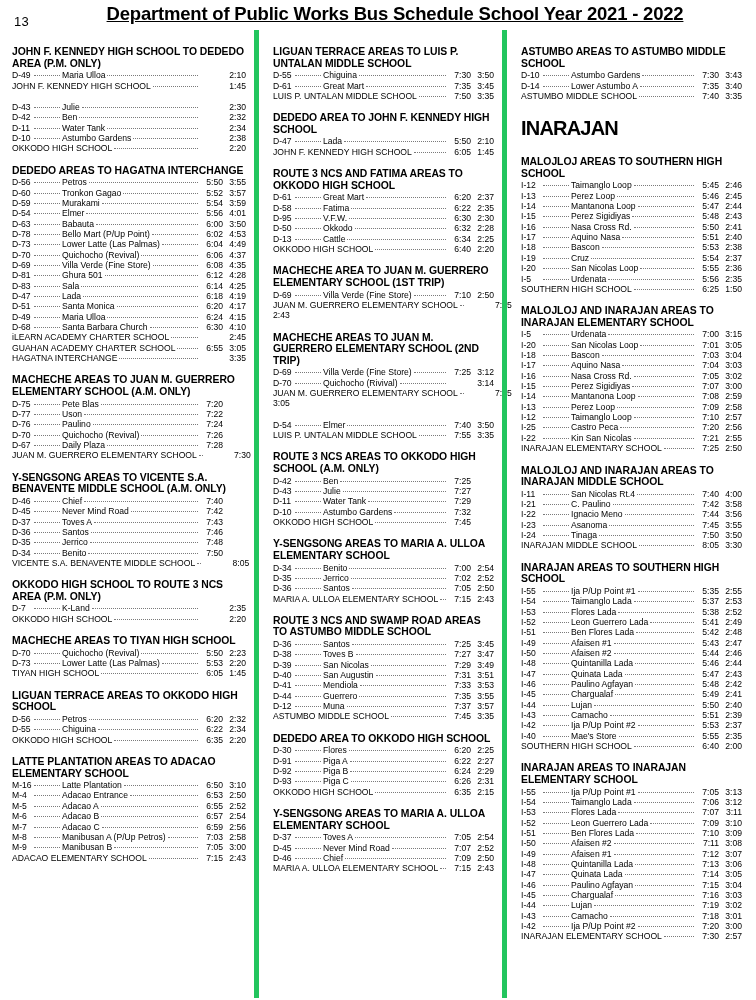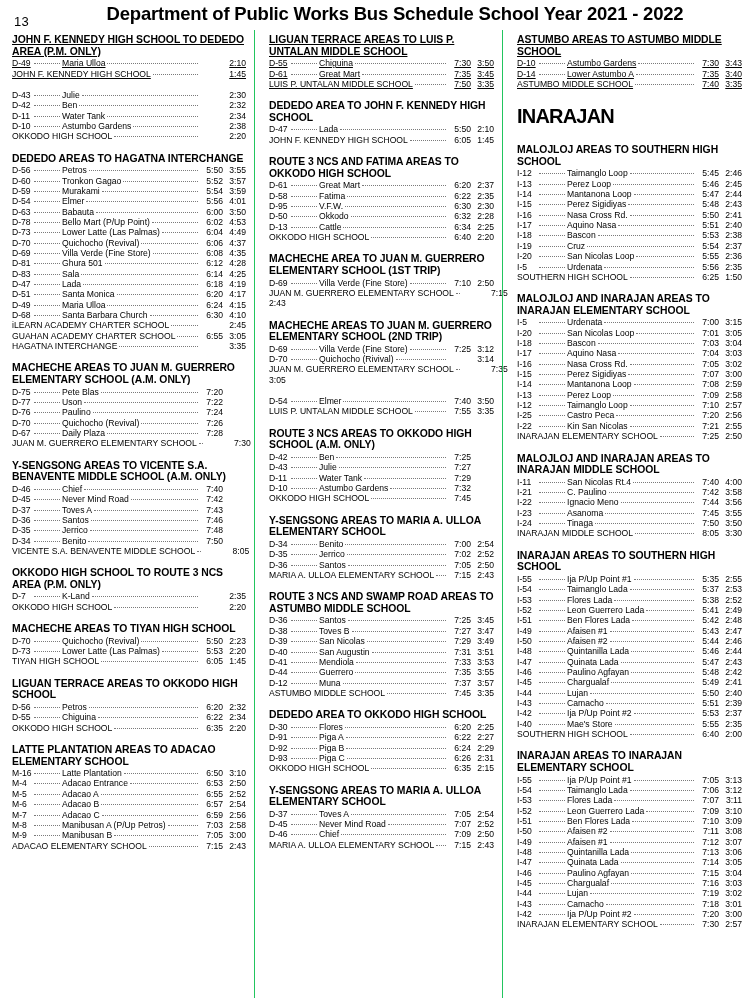--- a/index.html
+++ b/index.html
@@ -29,41 +29,42 @@
     margin-top: 14px;
   }
   .masthead-title {
     position: absolute;
     left: 0; right: 0; top: 3px;
     text-align: center;
     font-size: 18.5px;
     font-weight: bold;
     letter-spacing: -0.2px;
     padding-left: 34px;
+    text-decoration: underline;
   }
 
   
   .columns {
     display: flex;
     height: 968px;
     padding: 0 6px 0 6px;
   }
   .col {
     width: 248px;
     padding: 0 8px 0 6px;
     position: relative;
   }
   .col + .col {
-    border-left: 1px solid #22c55e;
+    border-left: 5px solid #22c55e;
     padding-left: 14px;
   }
 
   
   .section { margin-bottom: 11px; }
-  .section:first-child { margin-top: 4px; text-decoration: underline; }
+  .section:first-child { margin-top: 16px; }
   .sec-title {
     font-size: 10.4px;
     font-weight: bold;
     line-height: 11.6px;
     letter-spacing: -0.05px;
     margin-bottom: 1px;
     text-transform: uppercase;
   }
   .big-heading {
     font-size: 20px;

